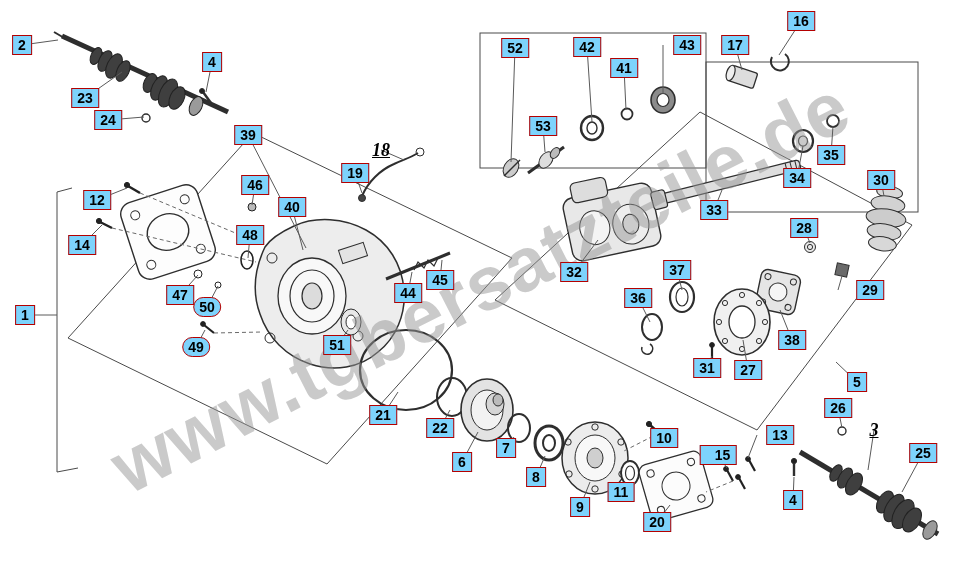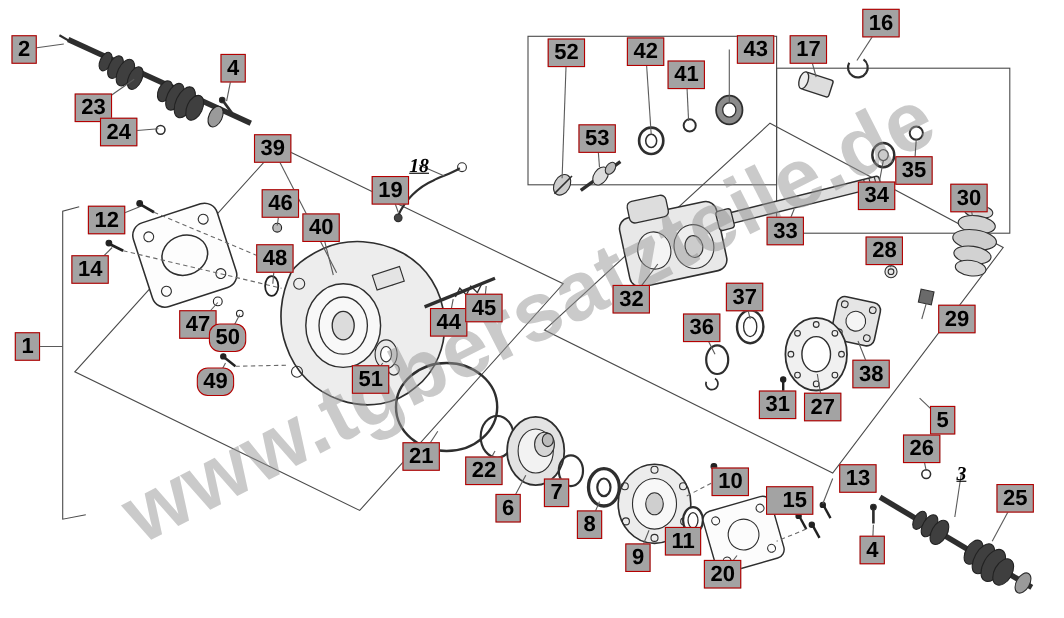--- a/index.html
+++ b/index.html
@@ -10,22 +10,22 @@
   .stage svg{position:absolute;left:0;top:0;}
   
   .panel polygon,.panel rect,.panel polyline{fill:none;stroke:#4a4a4a;stroke-width:1;}
   .shaft{stroke:#2e2e2e;stroke-width:5;}
   .shaft-thin{stroke:#2e2e2e;stroke-width:2;}
   .dashed{stroke:#6a6a6a !important;stroke-width:1 !important;stroke-dasharray:4 3;fill:none;}
   #leaders line{stroke:#5a5a5a;stroke-width:1;}
   
   .part-label{
     position:absolute;transform:translate(-50%,-50%);
-    background:#a3a3a3;border:1.6px solid #b40000;color:#000;
-    font-weight:bold;font-size:20px;line-height:1;padding:2px 5px;
+    background:#7dd3fc;border:1.6px solid #b40000;color:#000;
+    font-weight:bold;font-size:14px;line-height:1;padding:2px 5px;
     text-align:center;white-space:nowrap;
   }
   .part-label.italic{
     border:none;background:transparent;
     font-family:"Liberation Serif",serif;font-style:italic;
     font-size:18px;text-decoration:underline;
   }
 </style>
 </head>
 <body>

